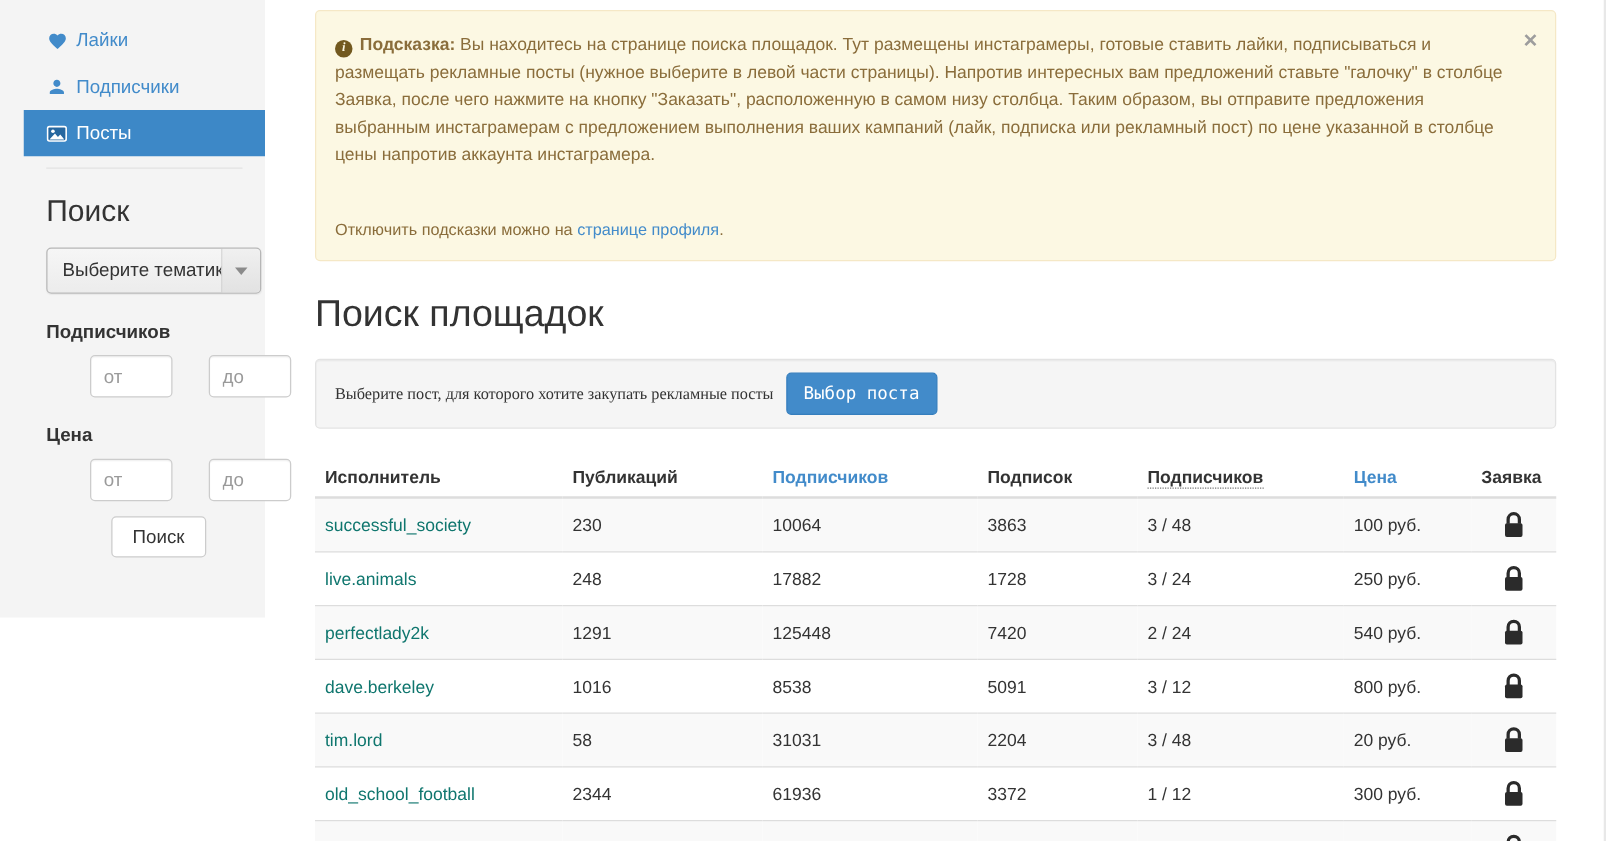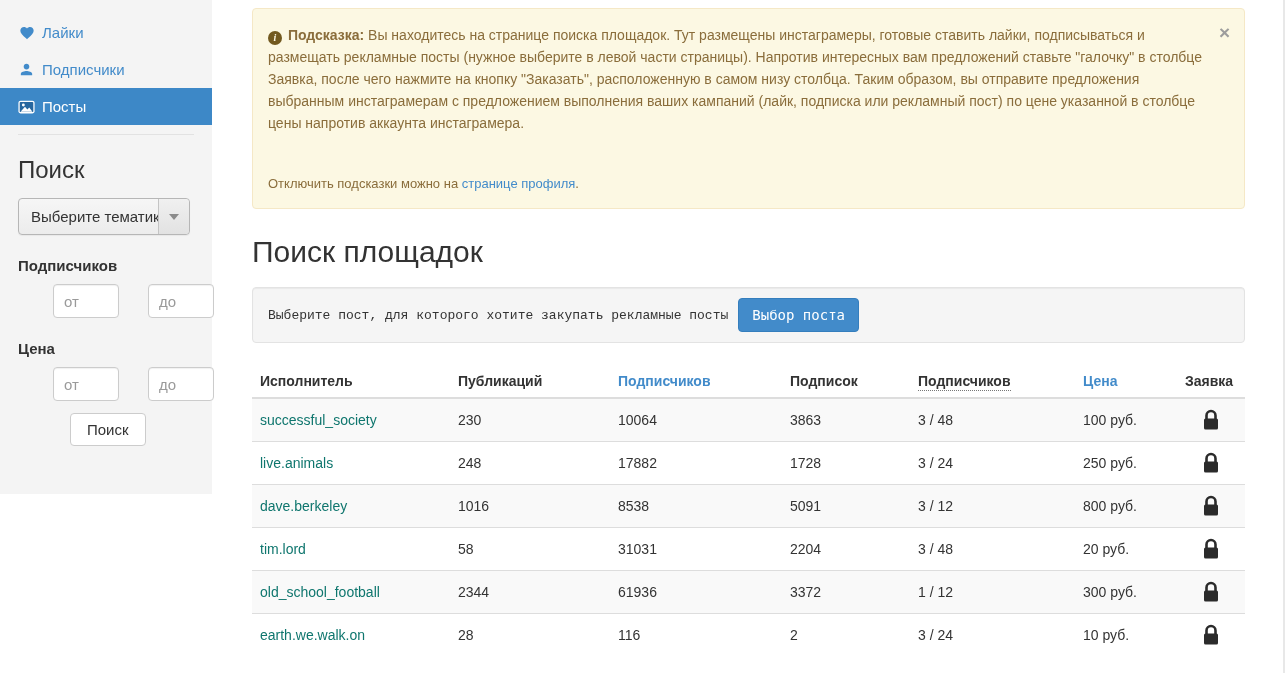--- a/index.html
+++ b/index.html
@@ -14,20 +14,21 @@
   .right-edge {
     position: absolute; top: 0; right: 0; width: 2px; height: 673px;
     background: #e8e8e8;
   }
 
   
   .sidebar {
     position: absolute; left: 0; top: 0;
     width: 212px; height: 494px;
     background: #f4f4f4;
+    padding-left: 19px;
   }
   .nav-list { padding-top: 14px; }
   .nav-item {
     display: flex; align-items: center; gap: 7px;
     padding: 10px 18px;
     font-size: 15px;
     color: #428bca;
     cursor: pointer;
   }
   .nav-item .nav-icon { width: 17px; height: 17px; display: inline-flex; align-items: center; justify-content: center; flex: 0 0 auto; }
@@ -135,21 +136,21 @@
   }
   .well {
     margin-top: 18px;
     background: #f5f5f5;
     border: 1px solid #e3e3e3; border-radius: 4px;
     box-shadow: inset 0 1px 1px rgba(0,0,0,.05);
     padding: 10px 15px;
     display: flex; align-items: center;
   }
   .well-text {
-    font-family: Liberation Mono, monospace;
+    font-family: Liberation Serif, serif;
     font-size: 13px; color: #333;
   }
   .btn-primary {
     margin-left: 10px;
     height: 34px; padding: 0 13px;
     background: #428bca; border: 1px solid #357ebd; border-radius: 4px;
     color: #fff; font-size: 14px;
     font-family: "DejaVu Sans Mono", monospace;
     cursor: pointer;
   }
@@ -307,20 +308,36 @@
           <td class="lock-cell">
             <span class="lock-icon-wrap">
               <svg width="18" height="22" viewBox="0 0 18 22">
                 <path d="M4.5 10 V6.5 a4.5 4.5 0 0 1 9 0 V10" fill="none" stroke="#2b2b2b" stroke-width="2.6"></path>
                 <rect x="2" y="9.5" width="14" height="11" rx="1.5" fill="#2b2b2b"></rect>
               </svg>
             </span>
           </td>
         </tr>
         <tr>
+          <td><a>perfectlady2k</a></td>
+          <td>1291</td>
+          <td>125448</td>
+          <td>7420</td>
+          <td>2 / 24</td>
+          <td>540 руб.</td>
+          <td class="lock-cell">
+            <span class="lock-icon-wrap">
+              <svg width="18" height="22" viewBox="0 0 18 22">
+                <path d="M4.5 10 V6.5 a4.5 4.5 0 0 1 9 0 V10" fill="none" stroke="#2b2b2b" stroke-width="2.6"></path>
+                <rect x="2" y="9.5" width="14" height="11" rx="1.5" fill="#2b2b2b"></rect>
+              </svg>
+            </span>
+          </td>
+        </tr>
+        <tr>
           <td><a>dave.berkeley</a></td>
           <td>1016</td>
           <td>8538</td>
           <td>5091</td>
           <td>3 / 12</td>
           <td>800 руб.</td>
           <td class="lock-cell">
             <span class="lock-icon-wrap">
               <svg width="18" height="22" viewBox="0 0 18 22">
                 <path d="M4.5 10 V6.5 a4.5 4.5 0 0 1 9 0 V10" fill="none" stroke="#2b2b2b" stroke-width="2.6"></path>

